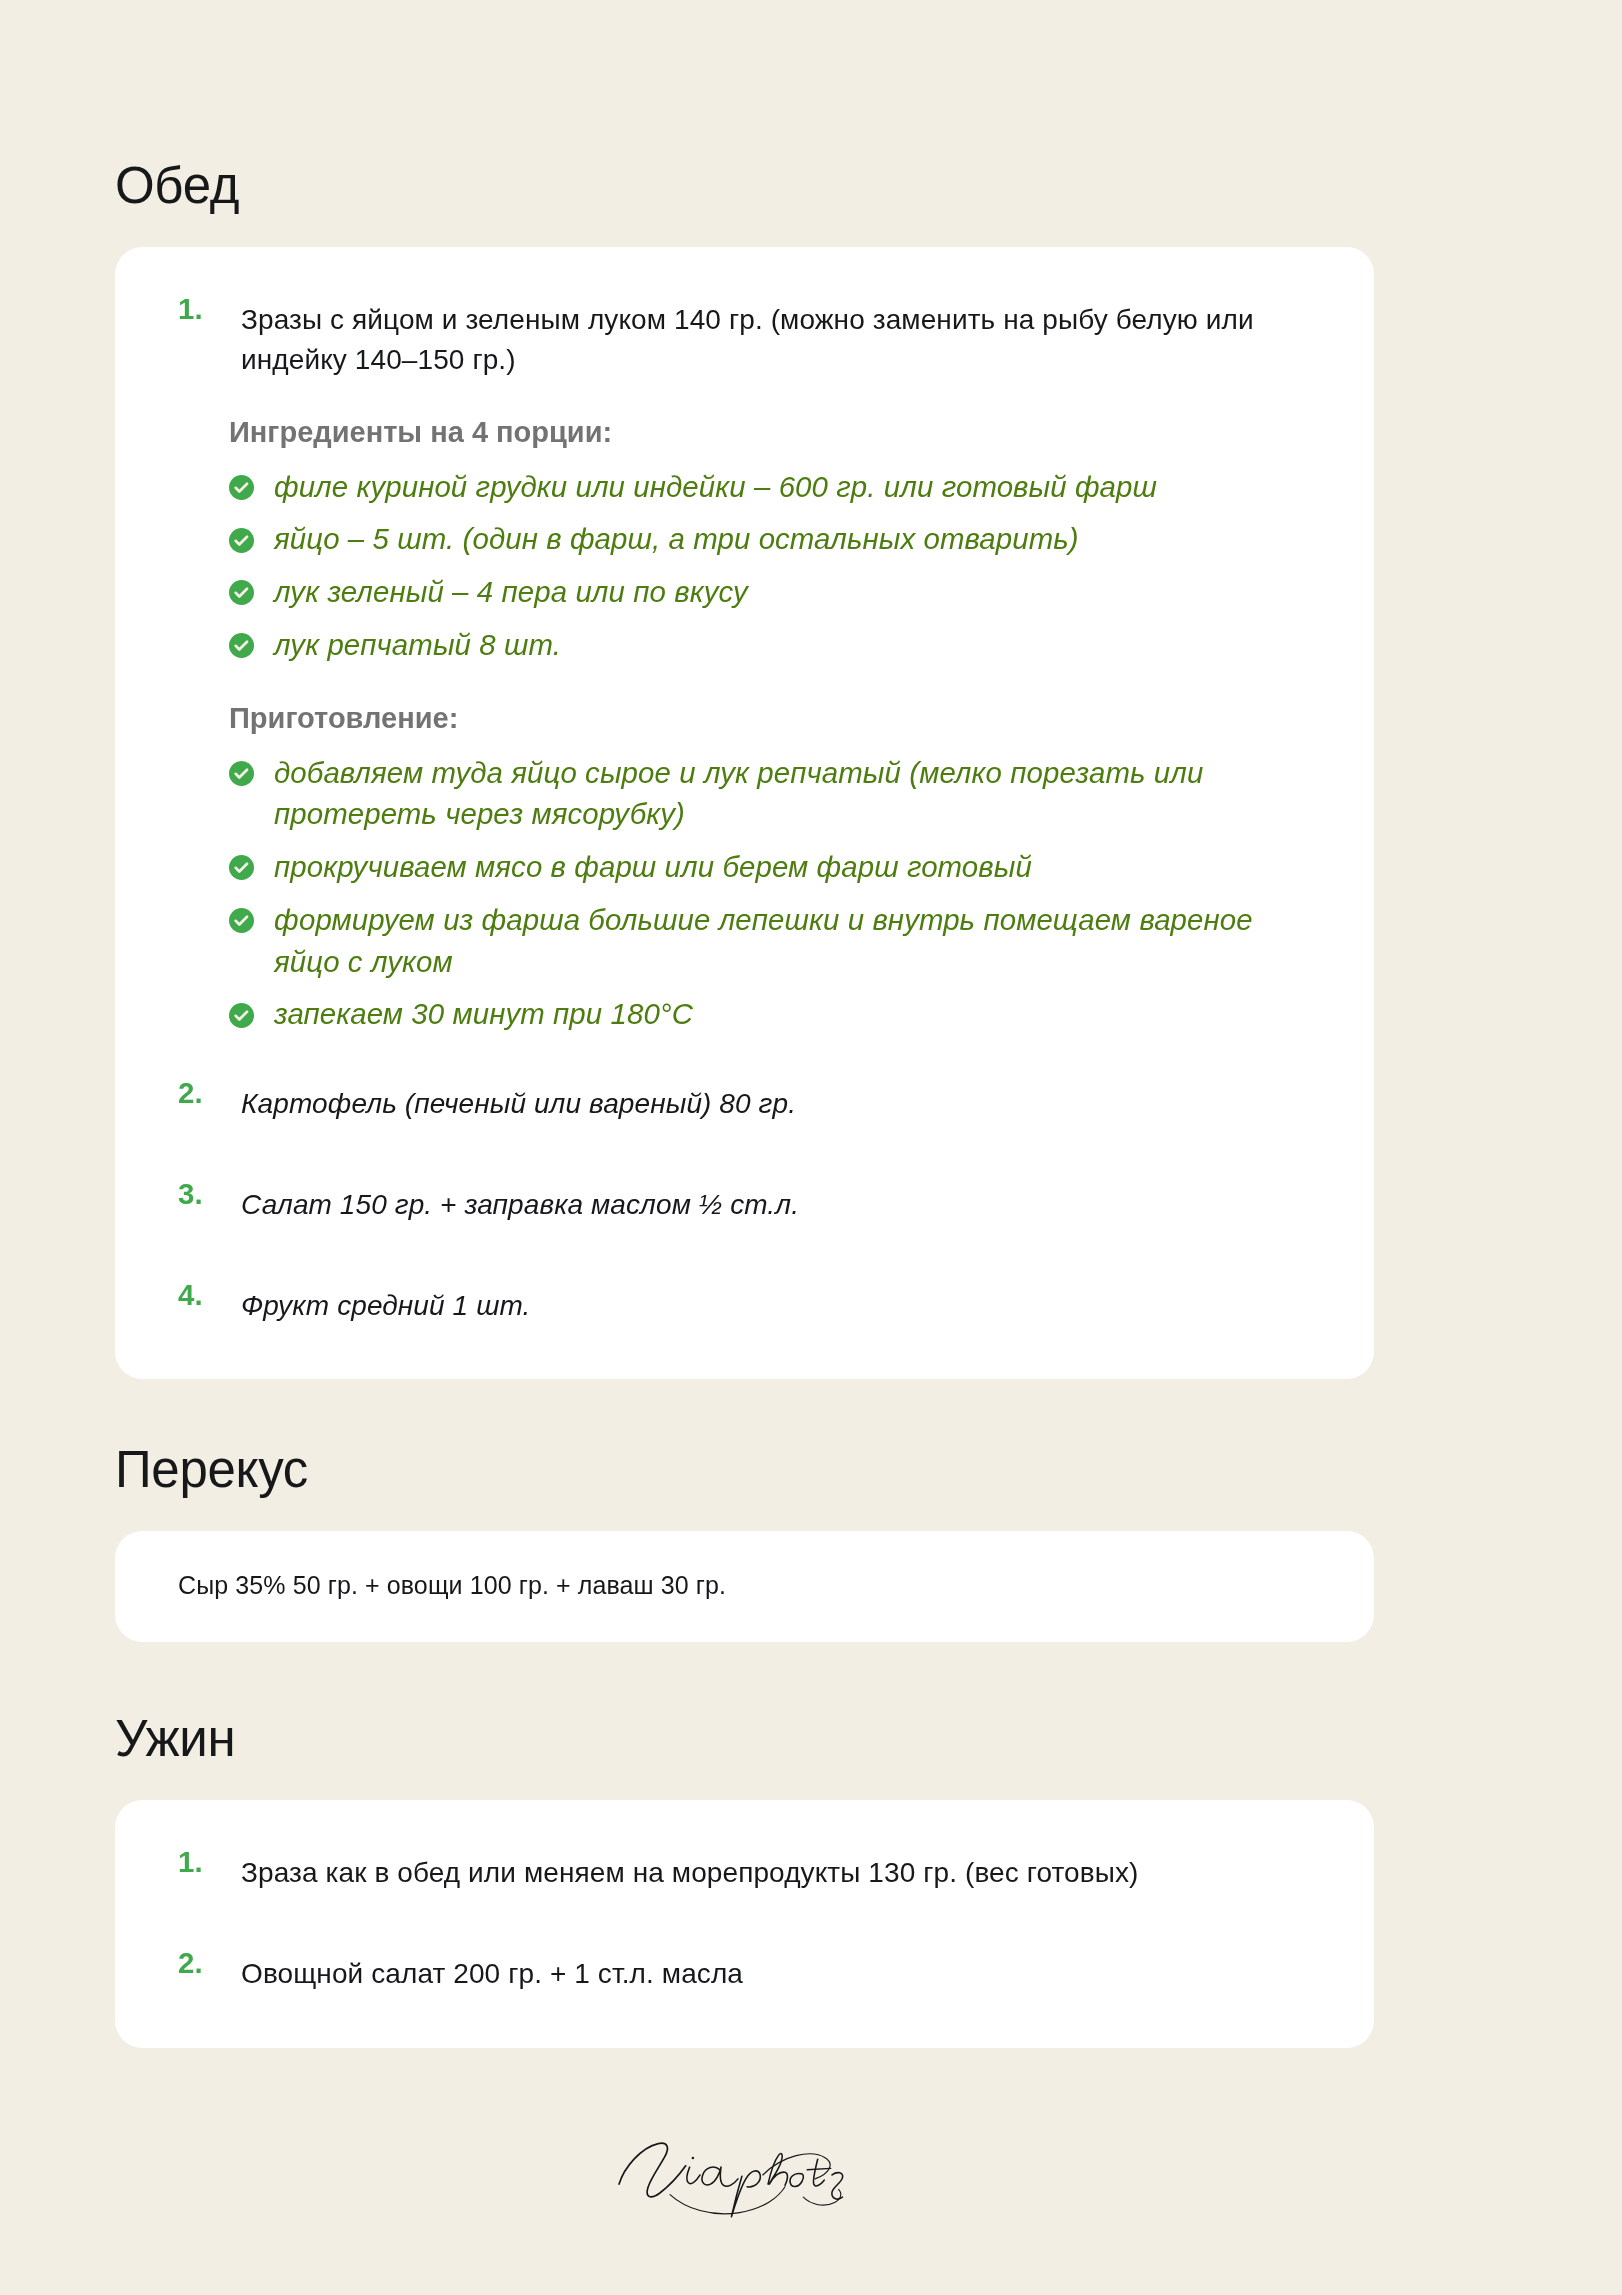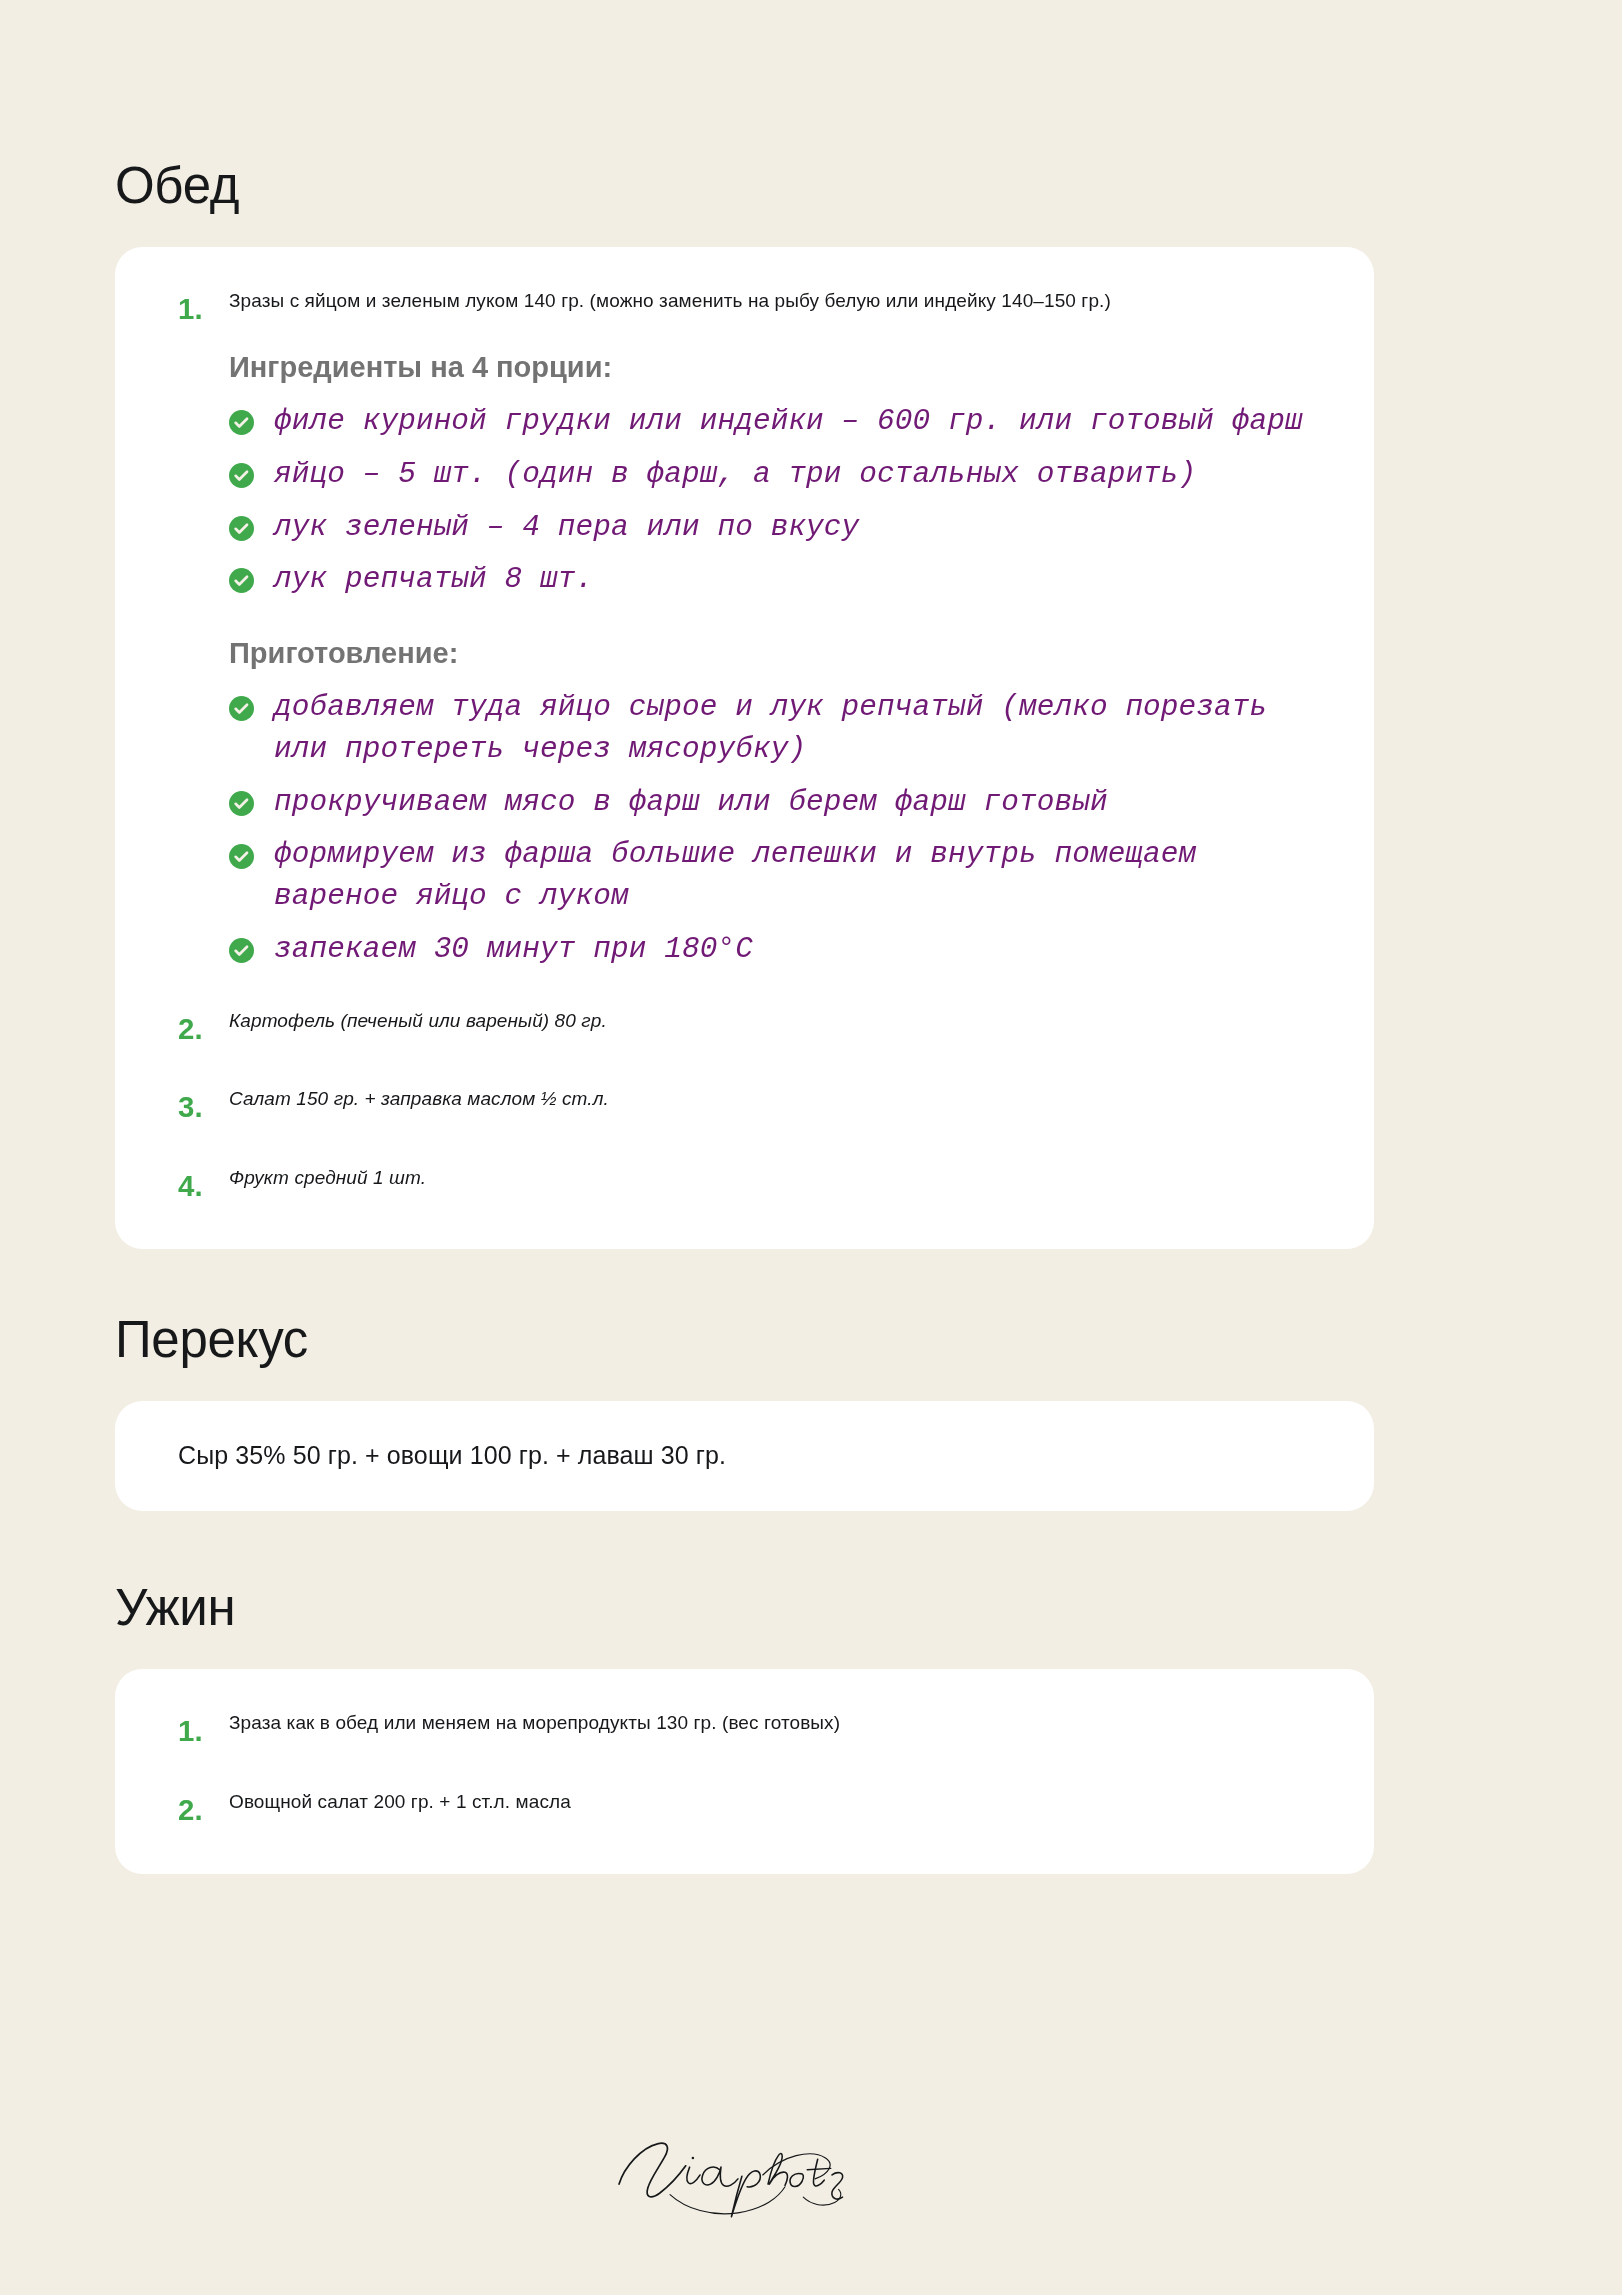--- a/index.html
+++ b/index.html
@@ -68,24 +68,24 @@
     font-weight: 700;
     font-size: 29.4px;
     line-height: 1.42;
     letter-spacing: 0.2px;
   }
   .obody {
     flex: 1 1 auto;
     min-width: 0;
   }
   .otext {
-    font-size: 19px;
+    font-size: 28px;
     line-height: 1.42;
     color: #16181A;
-    margin: 0;
+    margin: 12px;
     letter-spacing: 0.1px;
   }
   .otext.italic { font-style: italic; }
 
   
   .subblock { margin-top: 34px; }
   .subtitle {
     font-size: 29px;
     font-weight: 700;
     line-height: 1.3;
@@ -112,23 +112,22 @@
     margin-top: 9.2px;
   }
   .check-icon svg { display: block; width: 25px; height: 25px; }
 
   .check-text {
     flex: 1 1 auto;
     min-width: 0;
     font-size: 29.4px;
     font-style: italic;
     line-height: 1.42;
-    color: #701a75;
+    color: #4d7c0f;
     letter-spacing: 0.1px;
-    font-family: Liberation Mono, monospace;
   }
 
   
   .snack-text {
     font-size: 25px;
     line-height: 1.42;
     color: #16181A;
     margin: 0;
     letter-spacing: 0.1px;
   }

